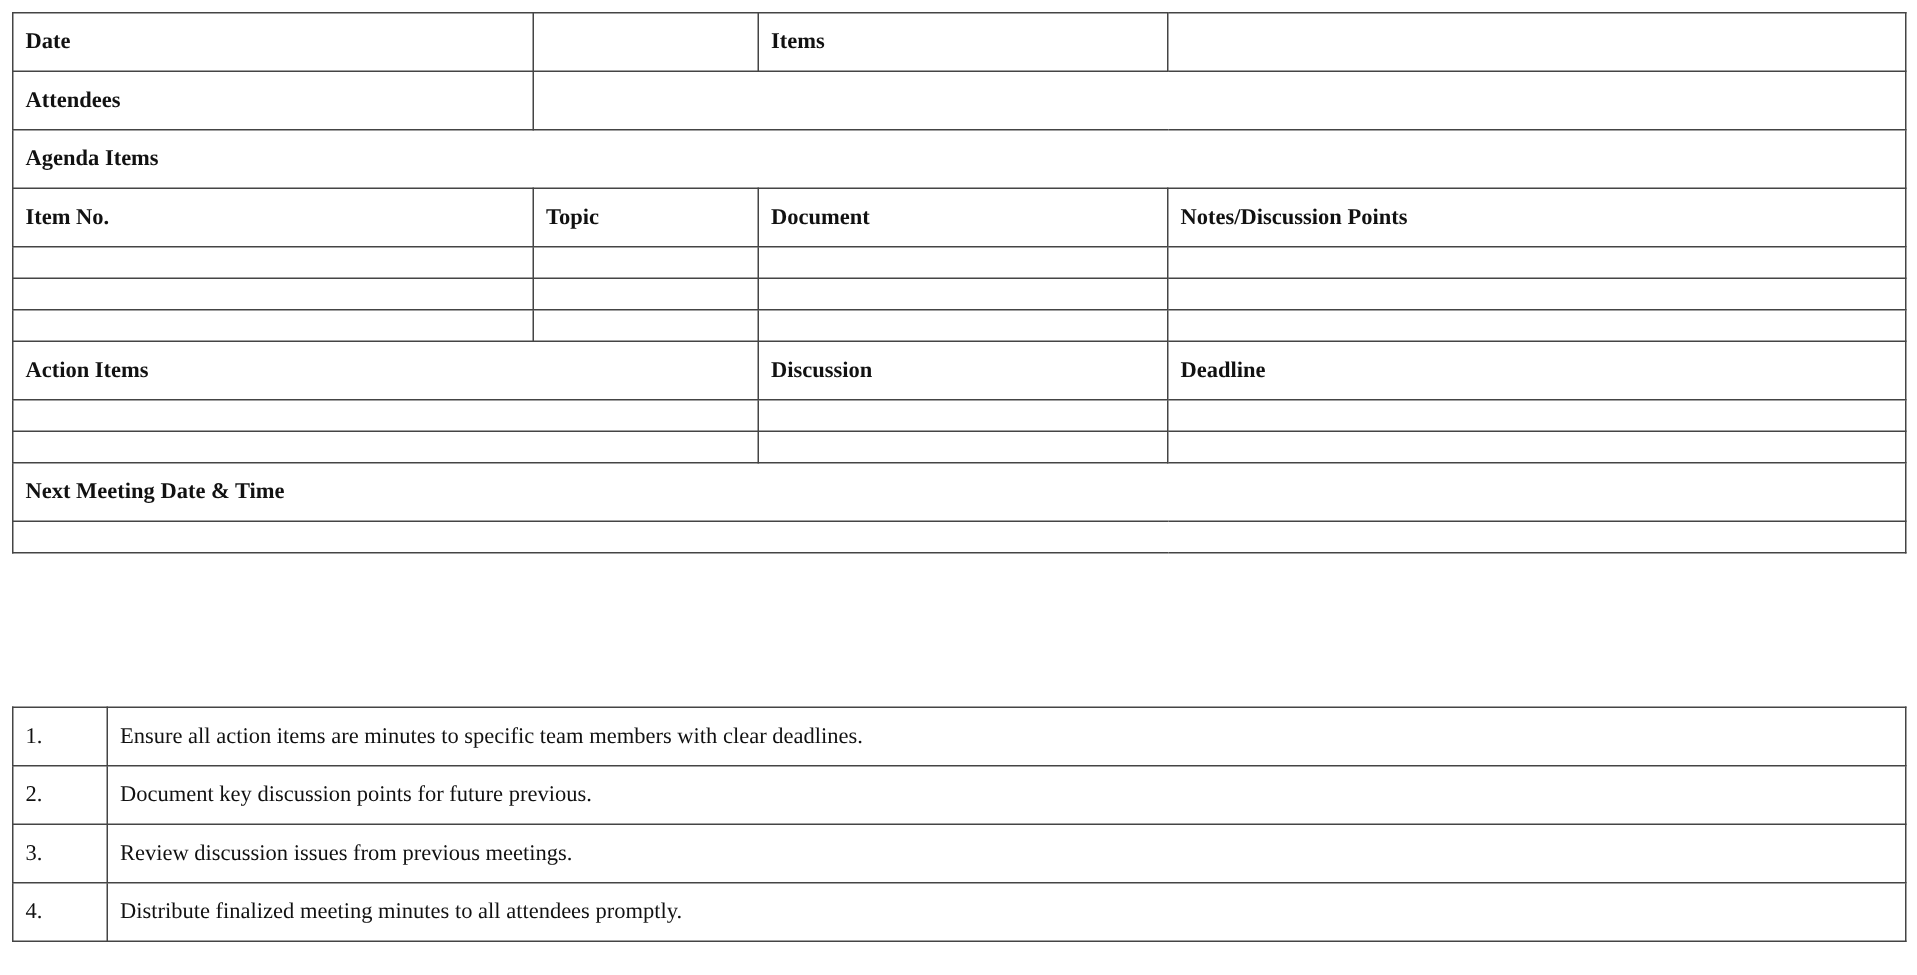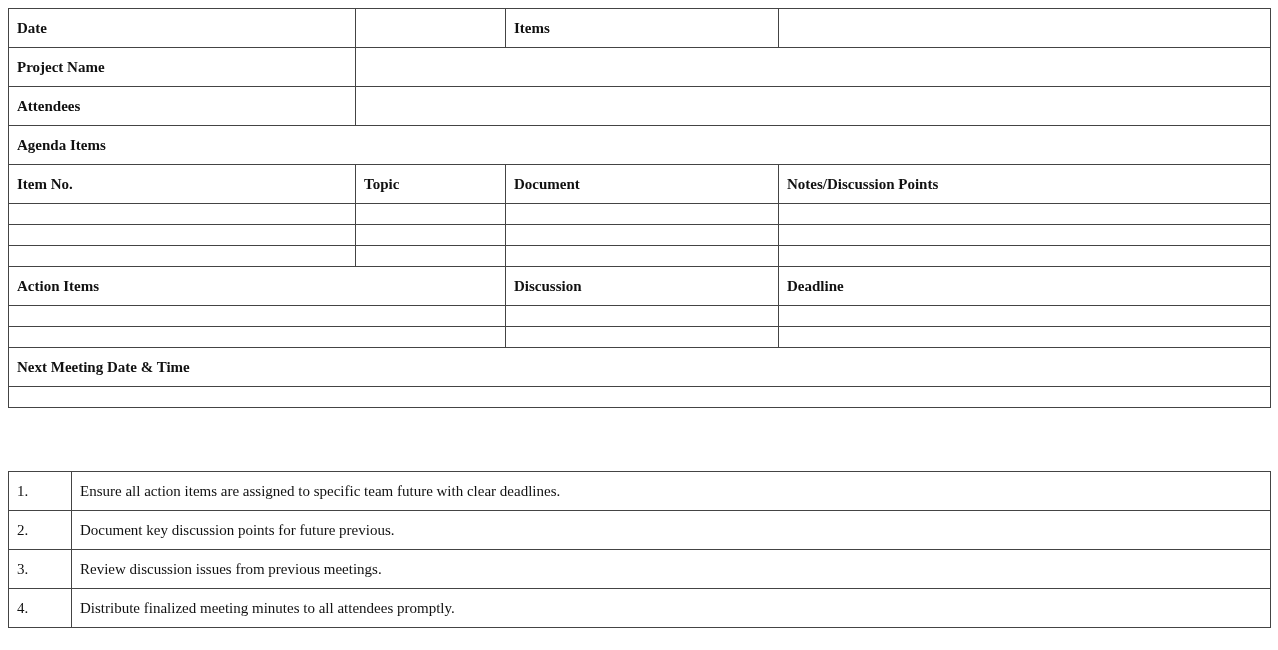--- a/index.html
+++ b/index.html
@@ -22,24 +22,20 @@
       <col style="width:150px">
       <col style="width:273px">
       <col style="width:492px">
   </colgroup>
   <tbody>
       <tr class="h39">
     <td class="lbl">Date</td>
     <td></td>
     <td class="lbl">Items</td>
     <td></td>
-  </tr>
-  <tr class="h39">
-    <td class="lbl">Project Name</td>
-    <td colspan="3"></td>
   </tr>
   <tr class="h39">
     <td class="lbl">Attendees</td>
     <td colspan="3"></td>
   </tr>
   <tr class="h39">
     <td colspan="4" class="lbl">Agenda Items</td>
   </tr>
   <tr class="h39">
     <td class="lbl">Item No.</td>
@@ -90,21 +86,21 @@
   </table>
 
 <table id="t2">
   <colgroup>
     <col style="width:63px">
       <col style="width:1199px">
   </colgroup>
   <tbody>
   <tr class="h39">
     <td>1.</td>
-    <td>Ensure all action items are assigned to specific team future with clear deadlines.</td>
+    <td>Ensure all action items are minutes to specific team members with clear deadlines.</td>
   </tr>
   <tr class="h39">
     <td>2.</td>
     <td>Document key discussion points for future previous.</td>
   </tr>
   <tr class="h39">
     <td>3.</td>
     <td>Review discussion issues from previous meetings.</td>
   </tr>
   <tr class="h39">

